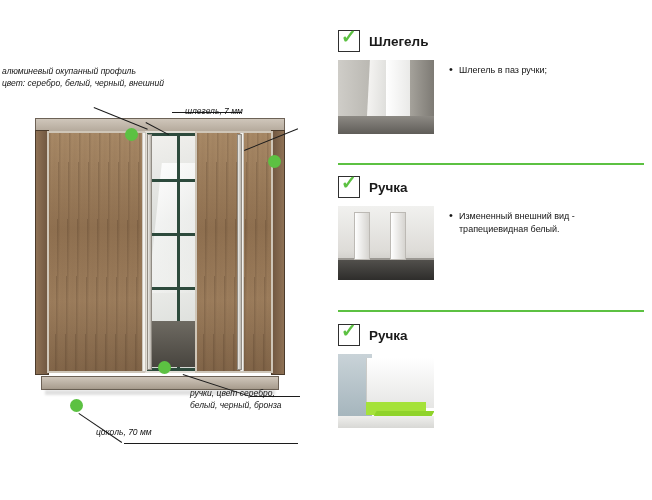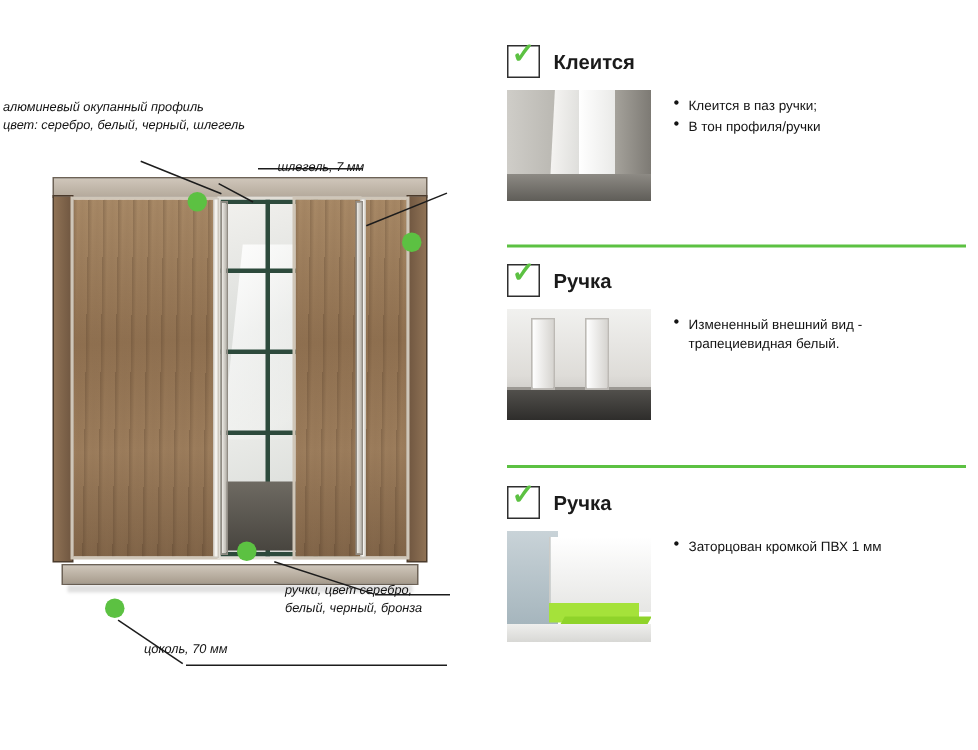--- a/index.html
+++ b/index.html
@@ -299,47 +299,46 @@
   <div class="leader" style="left:124px; top:443px; width:174px;"></div>
   <div class="leader" style="left:250px; top:396px; width:50px;"></div>
   <div class="leader" style="left:244px; top:150px; width:58px; transform:rotate(-22deg);"></div>
 
   <div class="dot" style="left:125px; top:128px;"></div>
   <div class="dot" style="left:268px; top:155px;"></div>
   <div class="dot" style="left:158px; top:361px;"></div>
   <div class="dot" style="left:70px; top:399px;"></div>
 
   <div class="callout-text" style="left:2px; top:66px; width:165px;">алюминевый окупанный профиль
-цвет: серебро, белый, черный, шлегель</div>
+цвет: серебро, белый, черный, внешний</div>
   <div class="callout-text" style="left:185px; top:106px; width:120px;">шлегель, 7 мм</div>
   <div class="callout-text" style="left:190px; top:388px; width:130px;">ручки, цвет серебро,
 белый, черный, бронза</div>
   <div class="callout-text" style="left:96px; top:427px; width:130px;">цоколь, 70 мм</div>
 </div>
 
 <div id="right-panel">
 
   <div class="section" style="top:30px;">
     <div class="section-head">
       <div class="check-box">
         <span class="check-mark">✓</span>
       </div>
-      <div class="section-title">Клеится</div>
+      <div class="section-title">Шлегель</div>
     </div>
     <div class="section-body">
       <div class="thumb">
         <div class="t1-a"></div>
           <div class="t1-b"></div>
           <div class="t1-c"></div>
         <div class="t1-d"></div>
           <div class="t1-e"></div>
       </div>
       <ul class="bullets">
-        <li>Клеится в паз ручки;</li>
-        <li>В тон профиля/ручки</li>
+        <li>Шлегель в паз ручки;</li>
       </ul>
     </div>
   </div>
 
   <div class="section-rule" style="top:163px;"></div>
 
   <div class="section" style="top:176px;">
     <div class="section-head">
       <div class="check-box">
         <span class="check-mark">✓</span>
@@ -372,17 +371,16 @@
     <div class="section-body">
       <div class="thumb">
         <div class="t3-bg"></div>
           <div class="t3-left"></div>
           <div class="t3-cab"></div>
         <div class="t3-green"></div>
           <div class="t3-green2"></div>
           <div class="t3-floor"></div>
       </div>
       <ul class="bullets">
-        <li>Заторцован кромкой ПВХ 1 мм</li>
       </ul>
     </div>
   </div>
 </div>
 
 </body></html>

